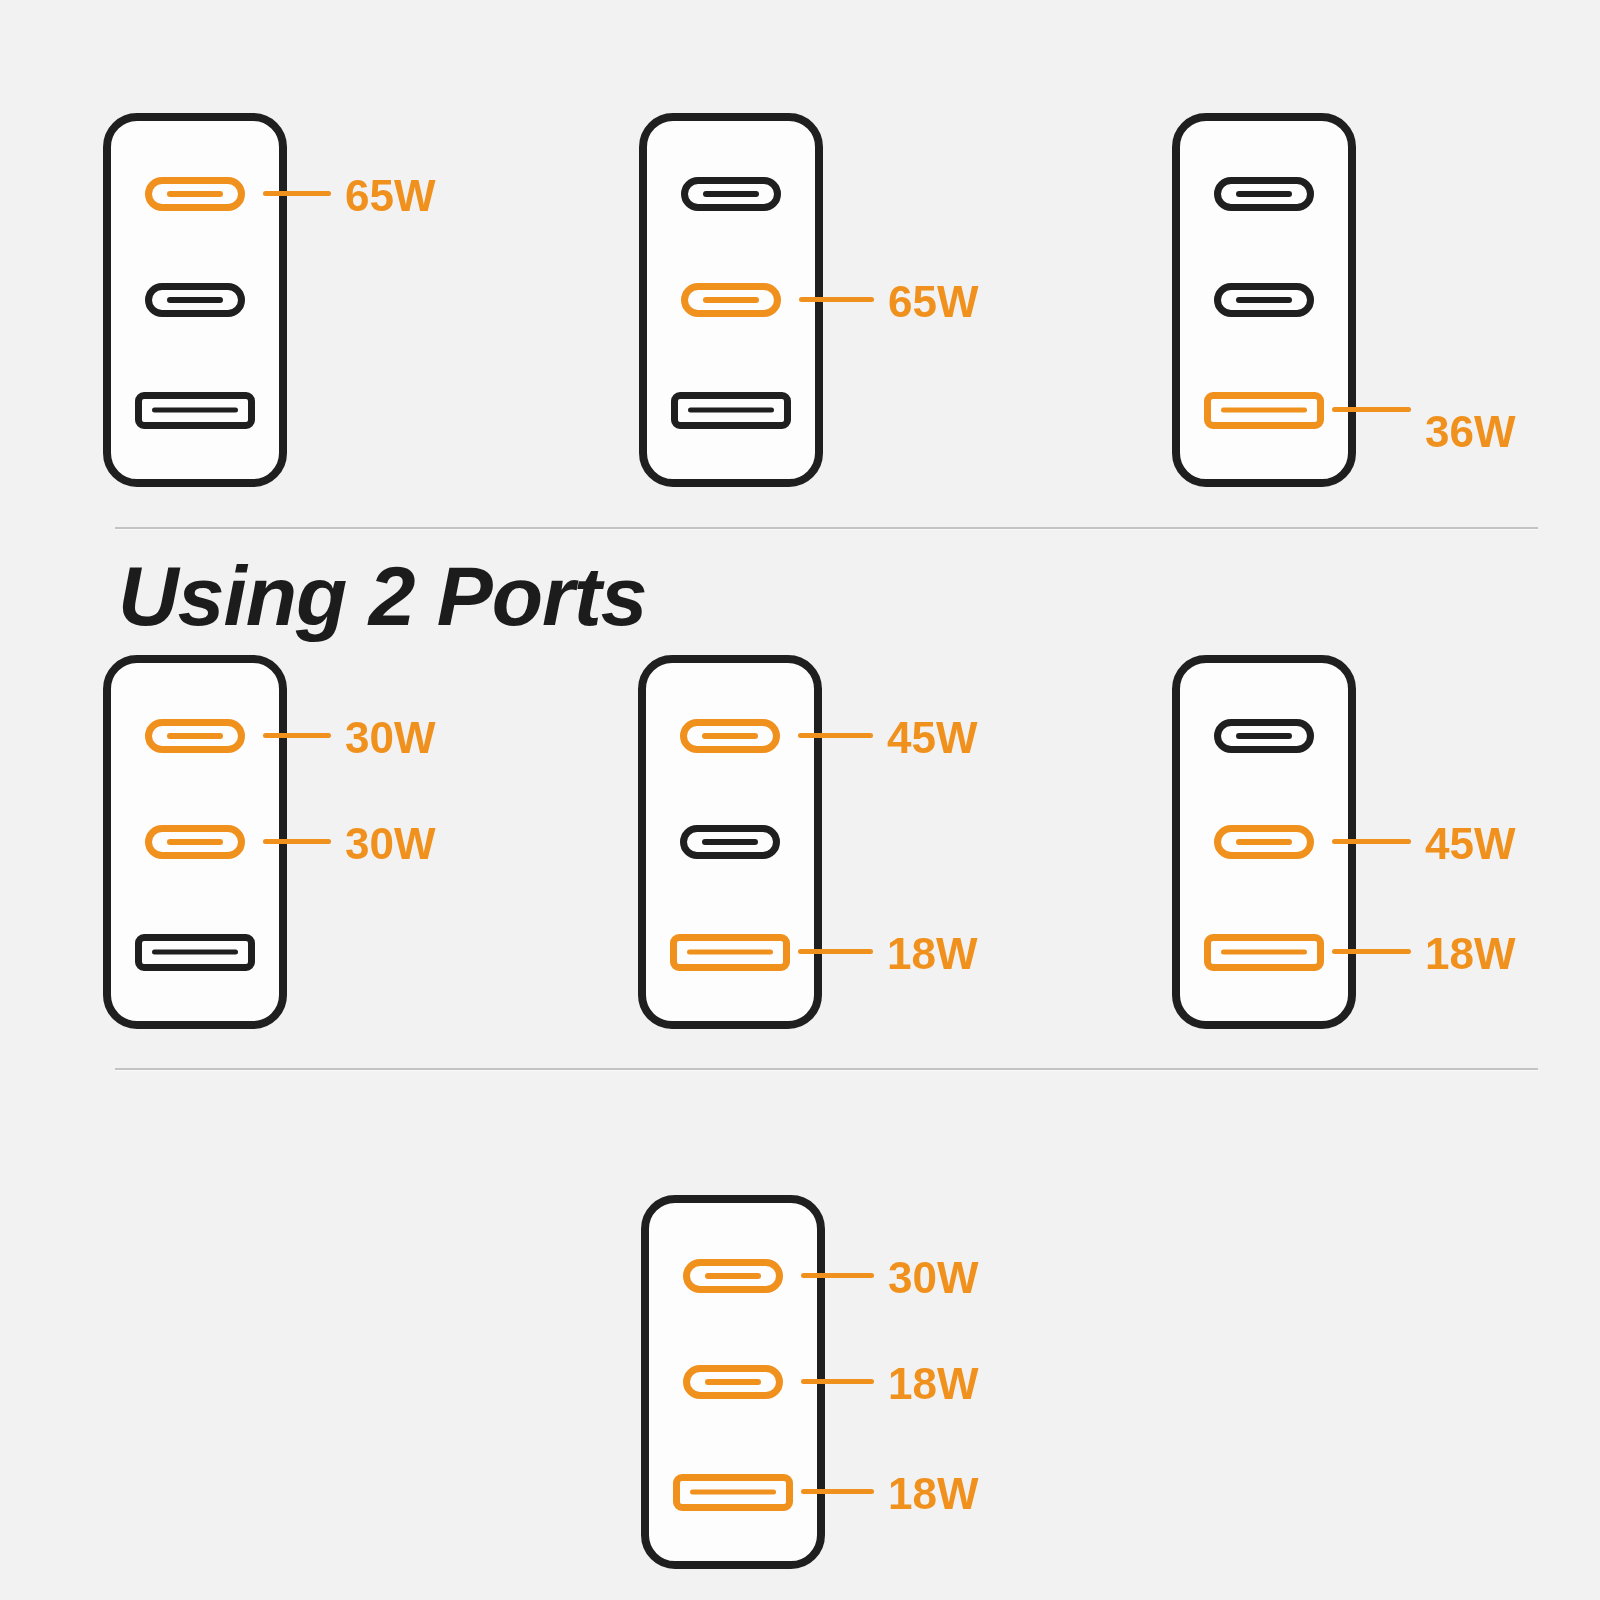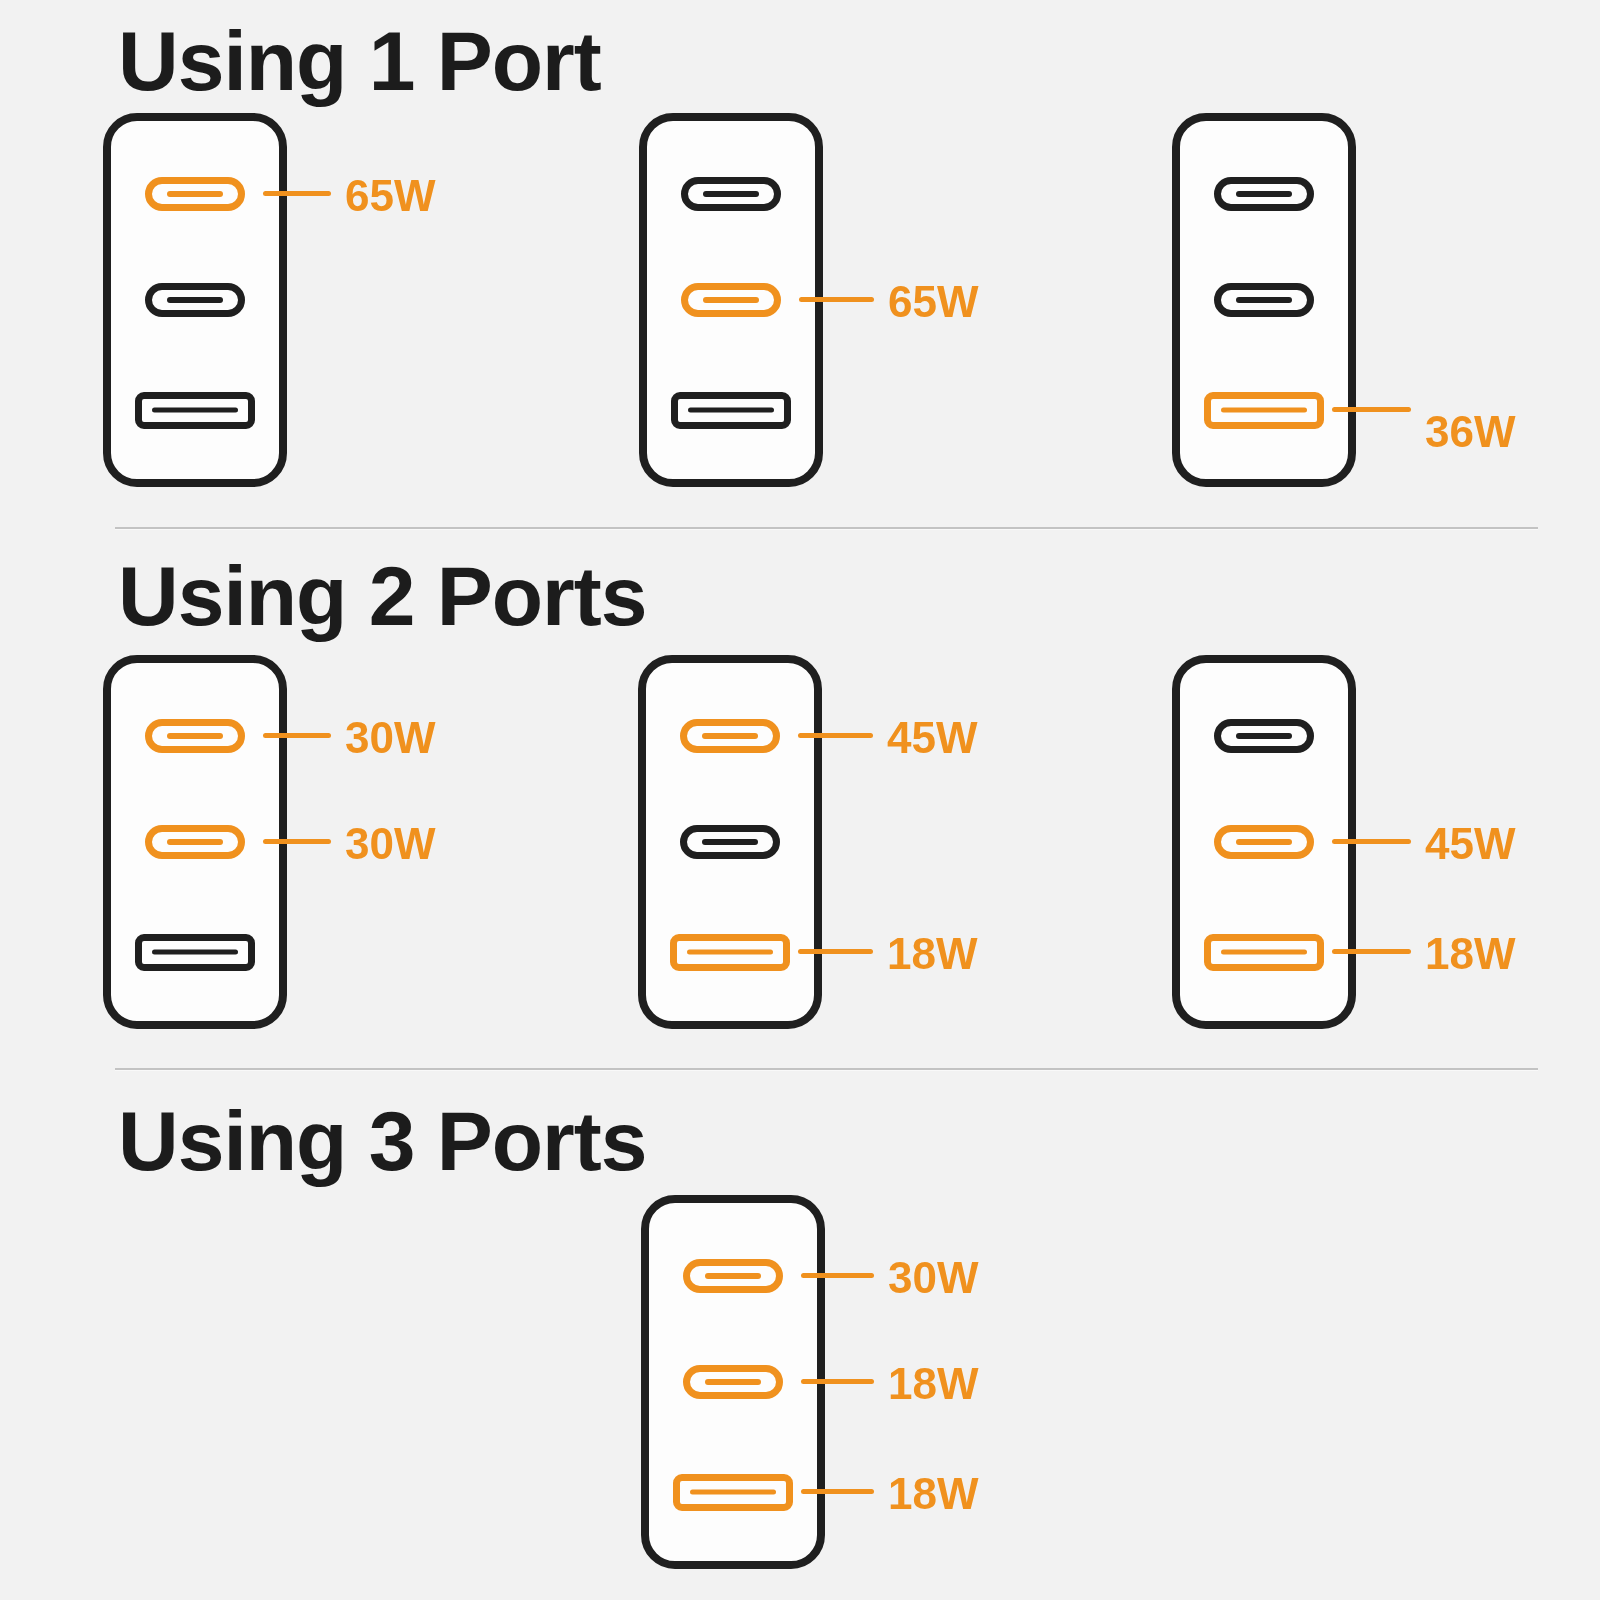--- a/index.html
+++ b/index.html
@@ -24,21 +24,20 @@
   .leader{position:absolute;height:5px;border-radius:2.5px;z-index:3;}
   .watt-label{
     position:absolute;transform:translateY(-46%);
     font-size:44px;font-weight:700;line-height:1;white-space:nowrap;z-index:3;
   }
 </style>
 </head>
 <body>
 
 <div id="canvas" style="background: rgb(242, 242, 242);">
-    <div class="section-title" style="left: 118px; top: 19px; color: rgb(28, 28, 28);">Using 1 Port</div>
     <div class="charger" style="left: 103px; top: 113px; background: rgb(253, 253, 253); border-color: rgb(31, 31, 31);">
       <div class="port usb-c" style="left: 34px; top: 56px; border-color: rgb(240, 145, 30);">
         <div class="pin" style="background: rgb(240, 145, 30);"></div>
       </div>
       <div class="port usb-c" style="left: 34px; top: 162px; border-color: rgb(31, 31, 31);">
         <div class="pin" style="background: rgb(31, 31, 31);"></div>
       </div>
       <div class="port usb-a" style="left: 24px; top: 270.5px; border-color: rgb(31, 31, 31);">
         <div class="pin" style="background: rgb(31, 31, 31);"></div>
       </div>
@@ -65,21 +64,21 @@
       <div class="port usb-c" style="left: 34px; top: 162px; border-color: rgb(31, 31, 31);">
         <div class="pin" style="background: rgb(31, 31, 31);"></div>
       </div>
       <div class="port usb-a" style="left: 24px; top: 270.5px; border-color: rgb(240, 145, 30);">
         <div class="pin" style="background: rgb(240, 145, 30);"></div>
       </div>
     </div>
     <div class="leader" style="left: 1332px; top: 407px; width: 79px; background: rgb(240, 145, 30);"></div>
     <div class="watt-label" style="left: 1425px; top: 430px; color: rgb(240, 145, 30);">36W</div>
     <div class="divider" style="left: 115px; top: 527px; width: 1423px; background: rgb(195, 195, 195);"></div>
-    <div class="section-title" style="left: 118px; top: 554px; color: rgb(28, 28, 28);">Using 2 Ports</div>
+    <div class="section-title" style="left: 118px; top: 554px; color: rgb(28, 28, 28); font-style: italic;">Using 2 Ports</div>
     <div class="charger" style="left: 103px; top: 655px; background: rgb(253, 253, 253); border-color: rgb(31, 31, 31);">
       <div class="port usb-c" style="left: 34px; top: 56px; border-color: rgb(240, 145, 30);">
         <div class="pin" style="background: rgb(240, 145, 30);"></div>
       </div>
       <div class="port usb-c" style="left: 34px; top: 162px; border-color: rgb(240, 145, 30);">
         <div class="pin" style="background: rgb(240, 145, 30);"></div>
       </div>
       <div class="port usb-a" style="left: 24px; top: 270.5px; border-color: rgb(31, 31, 31);">
         <div class="pin" style="background: rgb(31, 31, 31);"></div>
       </div>
@@ -112,21 +111,20 @@
       </div>
       <div class="port usb-a" style="left: 24px; top: 270.5px; border-color: rgb(240, 145, 30);">
         <div class="pin" style="background: rgb(240, 145, 30);"></div>
       </div>
     </div>
     <div class="leader" style="left: 1332px; top: 839px; width: 79px; background: rgb(240, 145, 30);"></div>
     <div class="watt-label" style="left: 1425px; top: 842px; color: rgb(240, 145, 30);">45W</div>
     <div class="leader" style="left: 1332px; top: 949px; width: 79px; background: rgb(240, 145, 30);"></div>
     <div class="watt-label" style="left: 1425px; top: 952px; color: rgb(240, 145, 30);">18W</div>
     <div class="divider" style="left: 115px; top: 1068px; width: 1423px; background: rgb(195, 195, 195);"></div>
-    <div class="section-title" style="left: 118px; top: 1099px; color: rgb(28, 28, 28);">Using 3 Ports</div>
     <div class="charger" style="left: 641px; top: 1195px; background: rgb(253, 253, 253); border-color: rgb(31, 31, 31);">
       <div class="port usb-c" style="left: 34px; top: 56px; border-color: rgb(240, 145, 30);">
         <div class="pin" style="background: rgb(240, 145, 30);"></div>
       </div>
       <div class="port usb-c" style="left: 34px; top: 162px; border-color: rgb(240, 145, 30);">
         <div class="pin" style="background: rgb(240, 145, 30);"></div>
       </div>
       <div class="port usb-a" style="left: 24px; top: 270.5px; border-color: rgb(240, 145, 30);">
         <div class="pin" style="background: rgb(240, 145, 30);"></div>
       </div>

